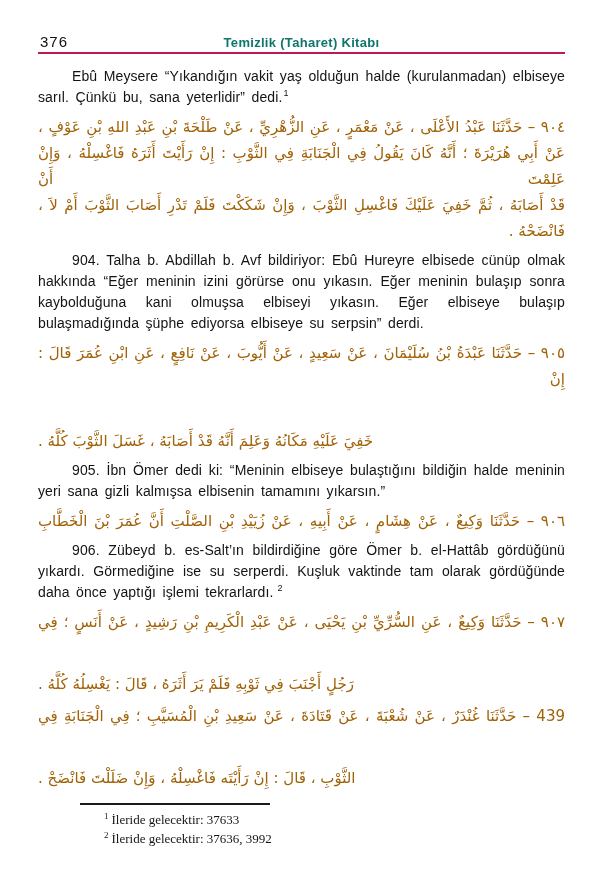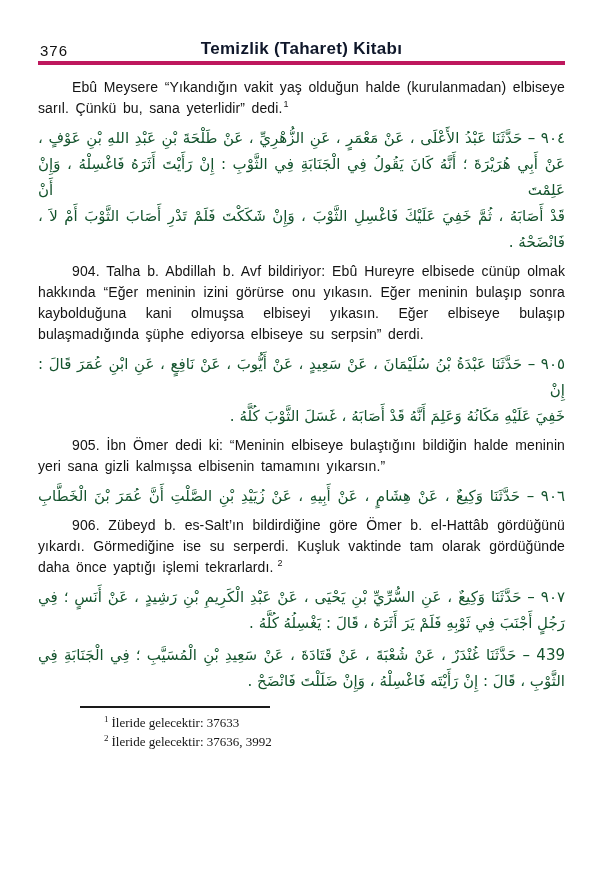--- a/index.html
+++ b/index.html
@@ -11,32 +11,32 @@
     color: #161616;
     font-family: "Liberation Sans", sans-serif;
     overflow: hidden;
     box-sizing: border-box;
     padding: 26px 38px 0 38px;
   }
   
   .header {
     position: relative;
     height: 21px;
-    border-bottom: 4px solid #be185d;
-    padding-bottom: 14px;
+    border-bottom: 2px solid #be185d;
+    padding-bottom: 5px;
     margin-bottom: 12px;
   }
   .page-num {
     position: absolute; left: 2px; bottom: 2px;
     font-size: 15px; letter-spacing: 1px; color: #111;
   }
   .book-title {
     position: absolute; left: 0; right: 0; bottom: 2px;
     text-align: center;
-    font-size: 17px; font-weight: bold; color: #0f172a;
+    font-size: 13px; font-weight: bold; color: #0f766e;
     letter-spacing: 0.3px;
   }
   
   .tr-para {
     margin: 5px 0;
     font-size: 14px;
     line-height: 21px;
     text-align: justify;
     text-indent: 34px;
     word-spacing: 2.5px;
@@ -49,28 +49,28 @@
     line-height: 0;
     margin-left: 1px;
   }
   .tr-para sup.spaced { margin-left: 4px; }
   
   .ar-block {
     direction: rtl;
     margin: 6px 0;
     font-family: "DejaVu Sans", sans-serif;
     font-size: 15px;
-    color: #14532d;
+    color: #a16207;
   }
   .ar-line {
     line-height: 26px;
     white-space: normal;
   }
   .ar-line.just   { text-align: justify; text-align-last: justify; }
-  .ar-line.center { text-align: right; }
+  .ar-line.center { text-align: left; margin-top: 36px; }
   .ar-line.end    { text-align: right; }
   
   .footnote-area {
     margin-top: 12px;
     font-family: "Liberation Serif", serif;
     color: #151515;
   }
   .footnote-rule {
     width: 190px;
     border: none;

